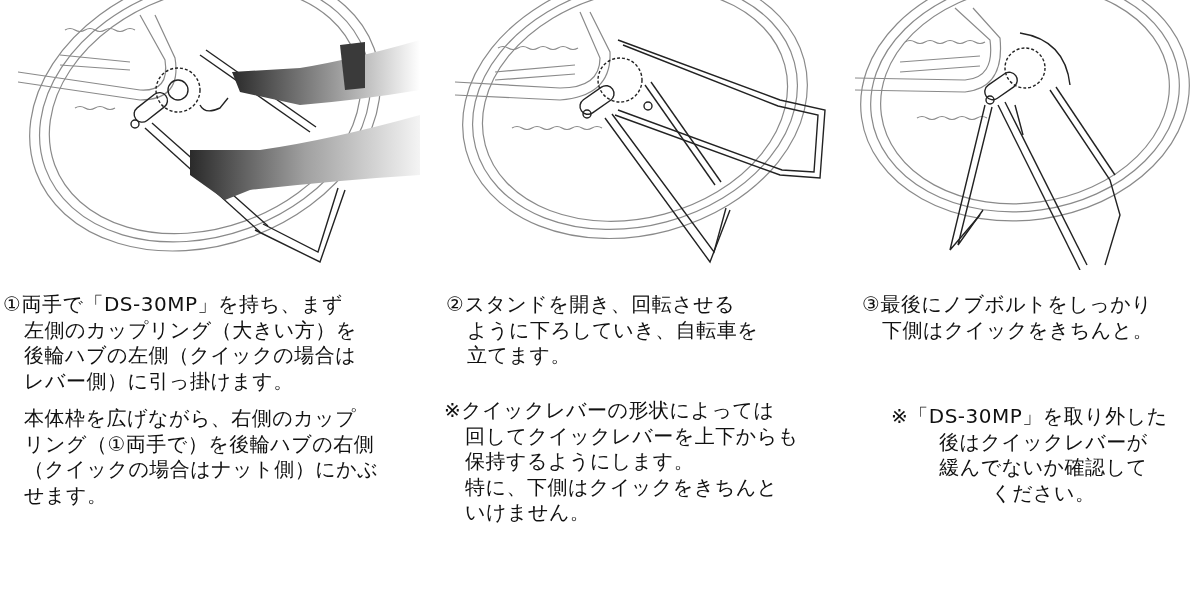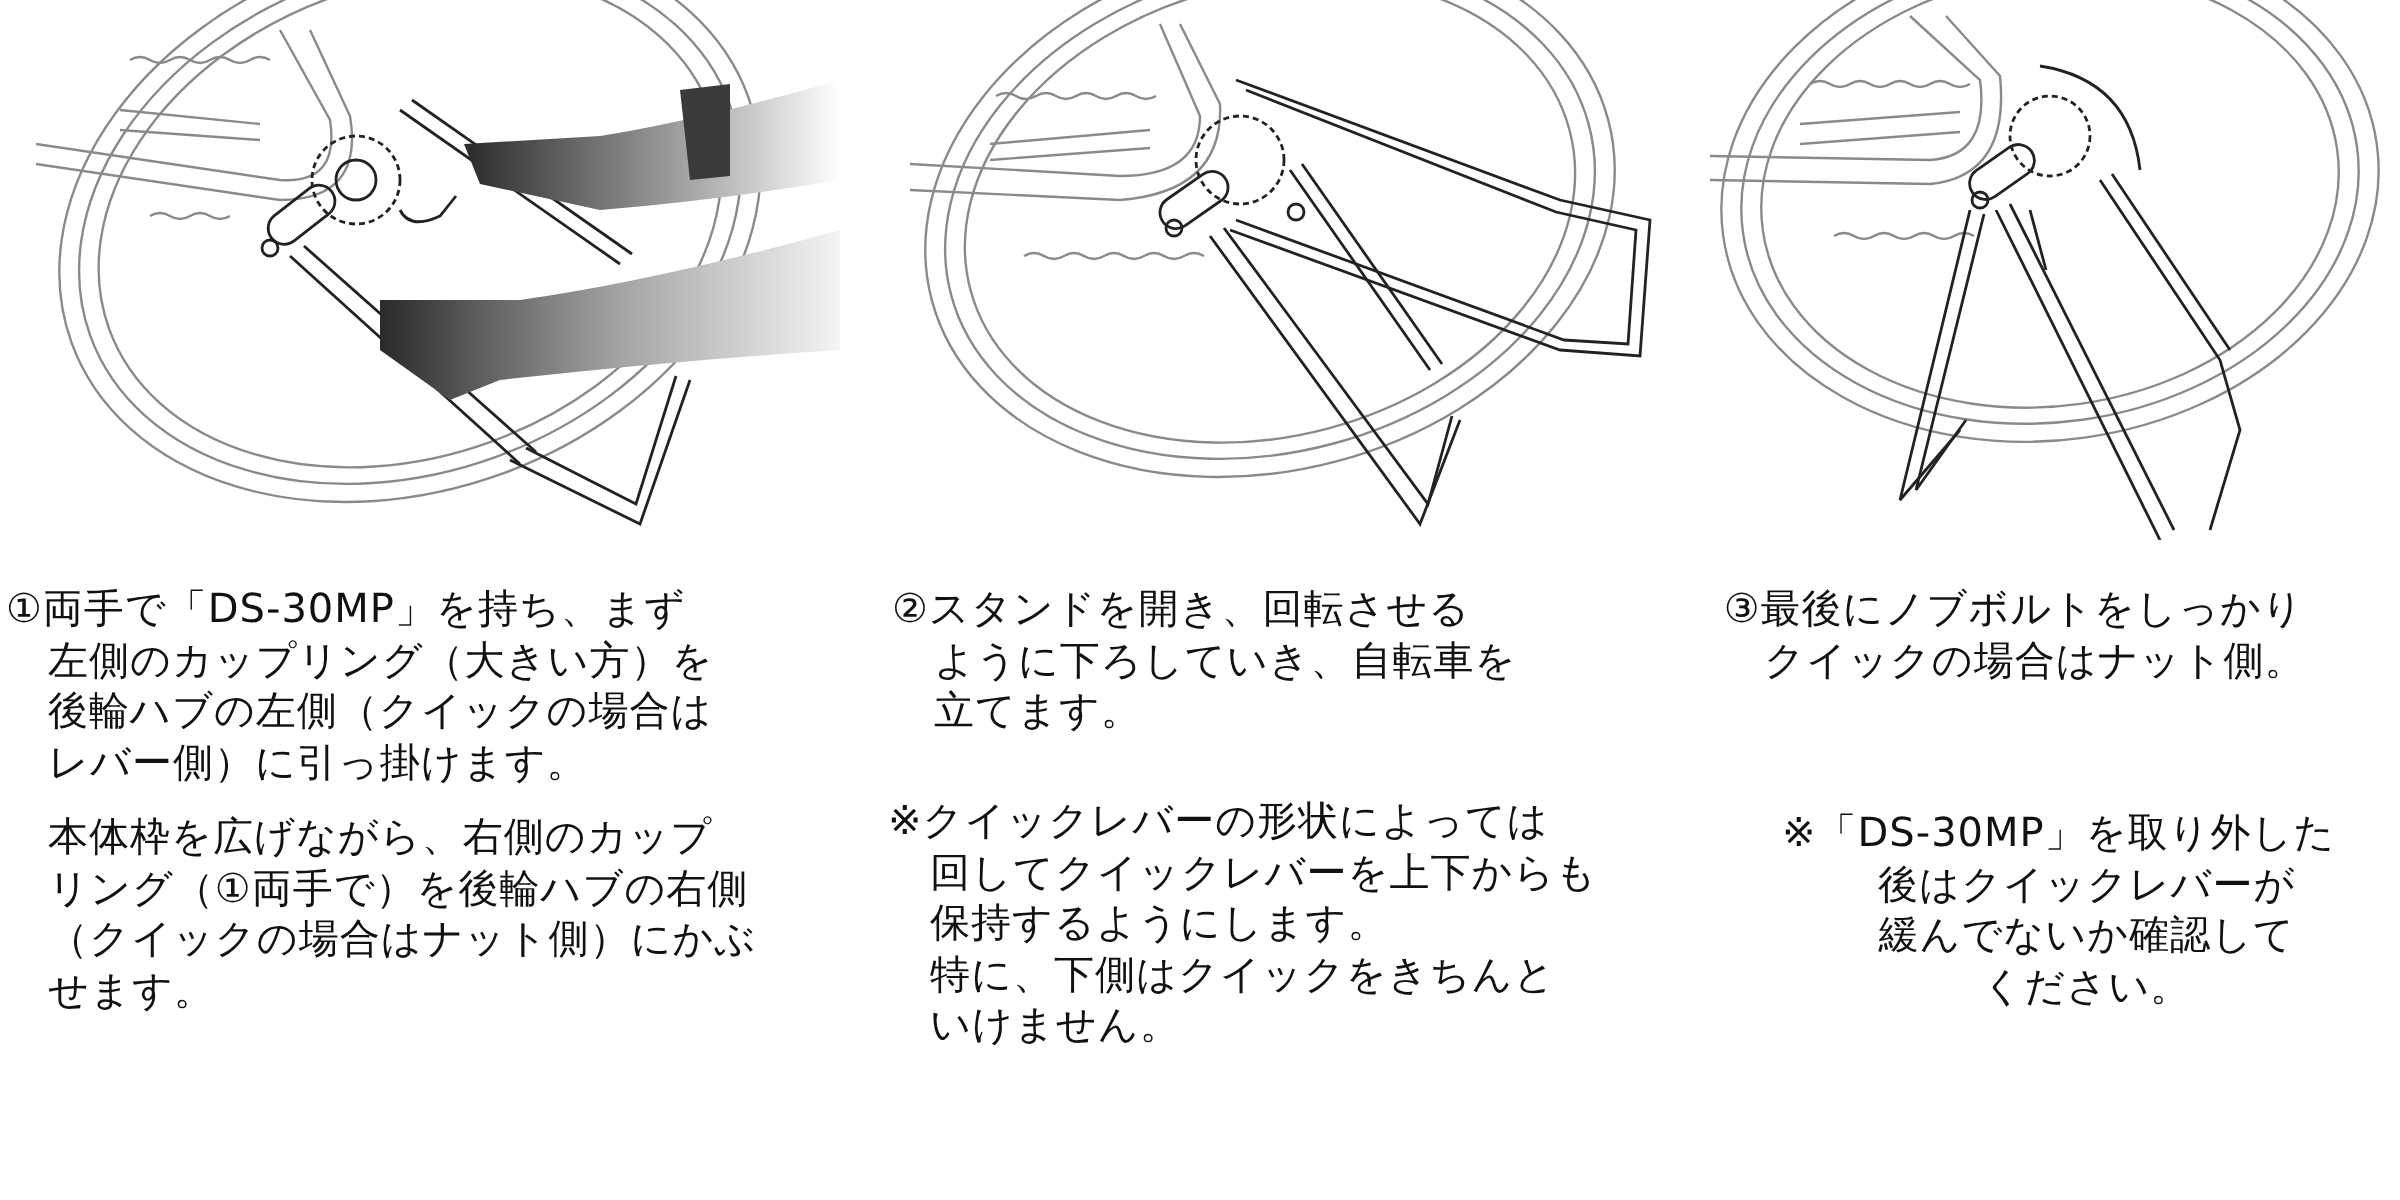--- a/index.html
+++ b/index.html
@@ -144,21 +144,21 @@
           <path d="M150 102 L232 265"></path>
         <path d="M195 90 L255 180 L265 215 L250 265"></path>
         <path d="M201 87 L260 175"></path>
         <path d="M160 105 L168 135"></path>
       </g>
     </svg>
   </div>
 
   <div class="text-block" style="left:6px;top:292px;">
     <span class="line">③最後にノブボルトをしっかり</span>
-    <span class="line indent">クイックの場合はナット側。</span>
+    <span class="line indent">下側はクイックをきちんと。</span>
   </div>
 
   <div class="text-block" style="left:36px;top:404px;">
     <span class="line">※「DS-30MP」を取り外した</span>
     <span class="line indent2">後はクイックレバーが</span>
     <span class="line indent2">緩んでないか確認して</span>
     <span class="line indent2">ください。</span>
   </div>
 </div>
 

